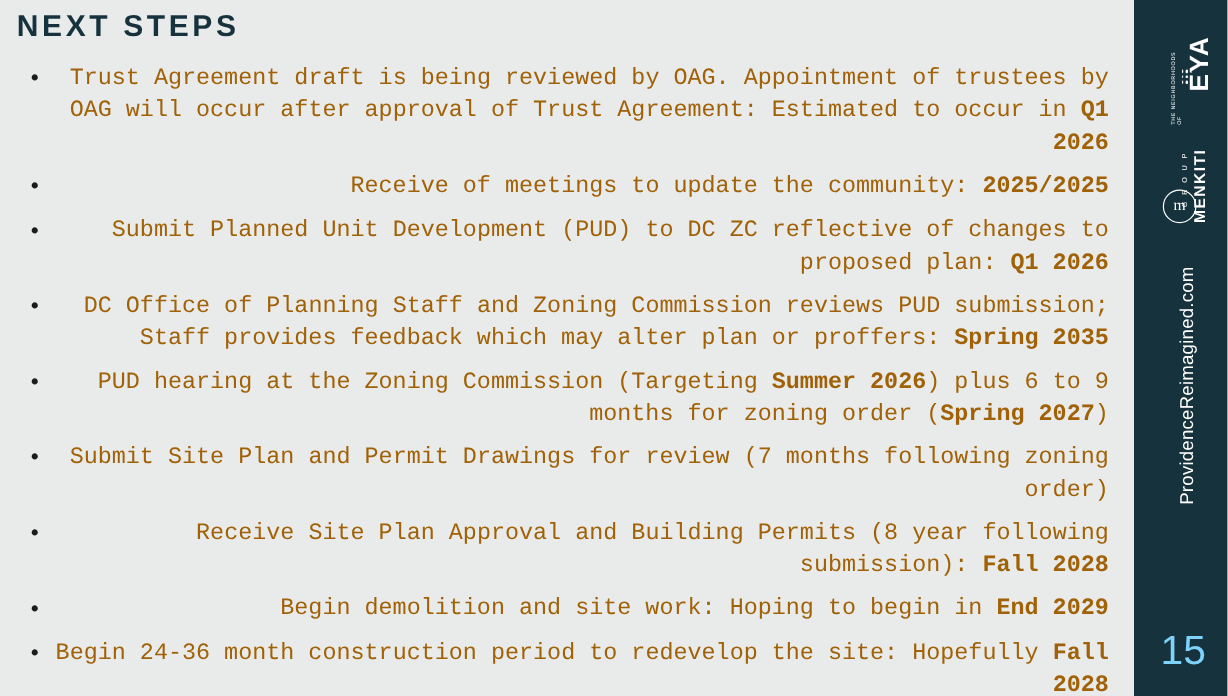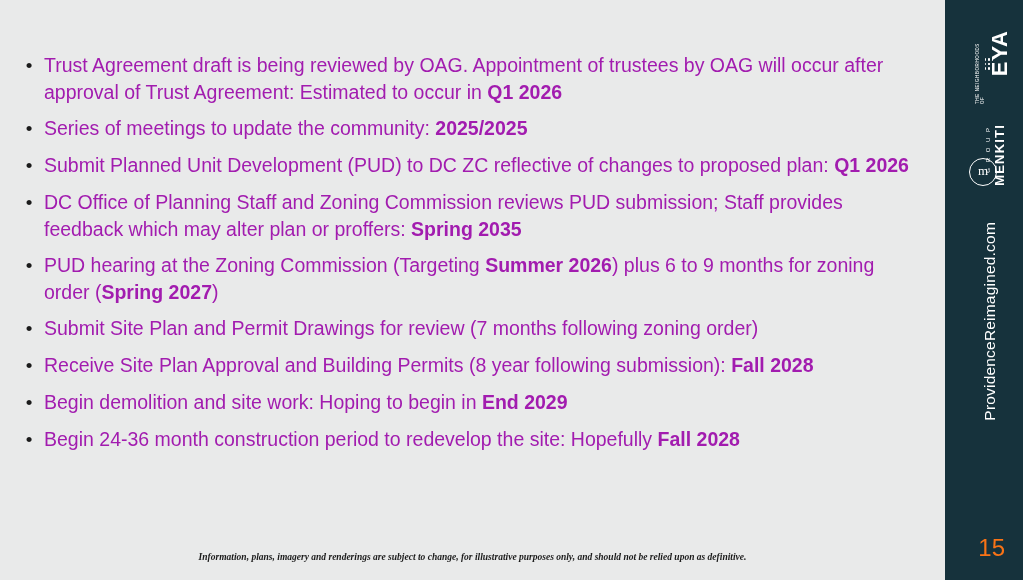--- a/index.html
+++ b/index.html
@@ -56,22 +56,23 @@
     flex: 0 0 30px;
     font-size: 19px;
     line-height: 28px;
     color: #1b1b1b;
     text-align: center;
   }
   .bullet-text {
     flex: 1 1 auto;
     font-size: 19.5px;
     line-height: 27px;
-    color: #a21caf;
-    font-family: Liberation Sans, sans-serif;
+    color: #a16207;
+    font-family: Liberation Mono, monospace;
+    text-align: right;
   }
   .bullet-text b {
     font-weight: bold;
   }
   .disclaimer {
     position: absolute;
     left: 0;
     top: 552px;
     width: 945px;
     text-align: center;
@@ -189,41 +190,42 @@
     transform: rotate(180deg);
     font-size: 15.5px;
     color: #ffffff;
     letter-spacing: 0.2px;
     font-family: "Liberation Sans", sans-serif;
   }
   .page-number {
     position: absolute;
     right: 18px;
     bottom: 18px;
-    font-size: 24px;
-    color: #f97316;
+    font-size: 34px;
+    color: #7dd3fc;
     font-family: "Liberation Sans", sans-serif;
   }
 </style>
 </head>
 <body>
 
 <div class="slide">
 
   <div class="content">
 
+    <div class="slide-title">NEXT STEPS</div>
 
     <div class="bullets">
         <div class="bullet">
           <div class="bullet-dot">•</div>
           <div class="bullet-text"><span>Trust Agreement draft is being reviewed by OAG.  Appointment of trustees by OAG will occur after approval of Trust Agreement: Estimated to occur in </span><b>Q1 2026</b></div>
         </div>
         <div class="bullet">
           <div class="bullet-dot">•</div>
-          <div class="bullet-text"><span>Series of meetings to update the community: </span><b>2025/2025</b></div>
+          <div class="bullet-text"><span>Receive of meetings to update the community: </span><b>2025/2025</b></div>
         </div>
         <div class="bullet">
           <div class="bullet-dot">•</div>
           <div class="bullet-text"><span>Submit Planned Unit Development (PUD) to DC ZC reflective of changes to proposed plan: </span><b>Q1 2026</b></div>
         </div>
         <div class="bullet">
           <div class="bullet-dot">•</div>
           <div class="bullet-text"><span>DC Office of Planning Staff and Zoning Commission reviews PUD submission; Staff provides feedback which may alter plan or proffers: </span><b>Spring 2035</b></div>
         </div>
         <div class="bullet">
@@ -241,21 +243,20 @@
         <div class="bullet">
           <div class="bullet-dot">•</div>
           <div class="bullet-text"><span>Begin demolition and site work: Hoping to begin in </span><b>End 2029</b></div>
         </div>
         <div class="bullet">
           <div class="bullet-dot">•</div>
           <div class="bullet-text"><span>Begin 24-36 month construction period to redevelop the site: Hopefully </span><b>Fall 2028</b></div>
         </div>
       </div>
 
-    <div class="disclaimer">Information, plans, imagery and renderings are subject to change, for illustrative purposes only, and should not be relied upon as definitive.</div>
   </div>
 
   <div class="sidebar">
 
     <div class="eya-logo">
       <div class="eya-text">EYA</div>
       <div class="eya-tagline">THE NEIGHBORHOODS OF</div>
       <div class="eya-dots">
         <div class="row">
             <span></span>

